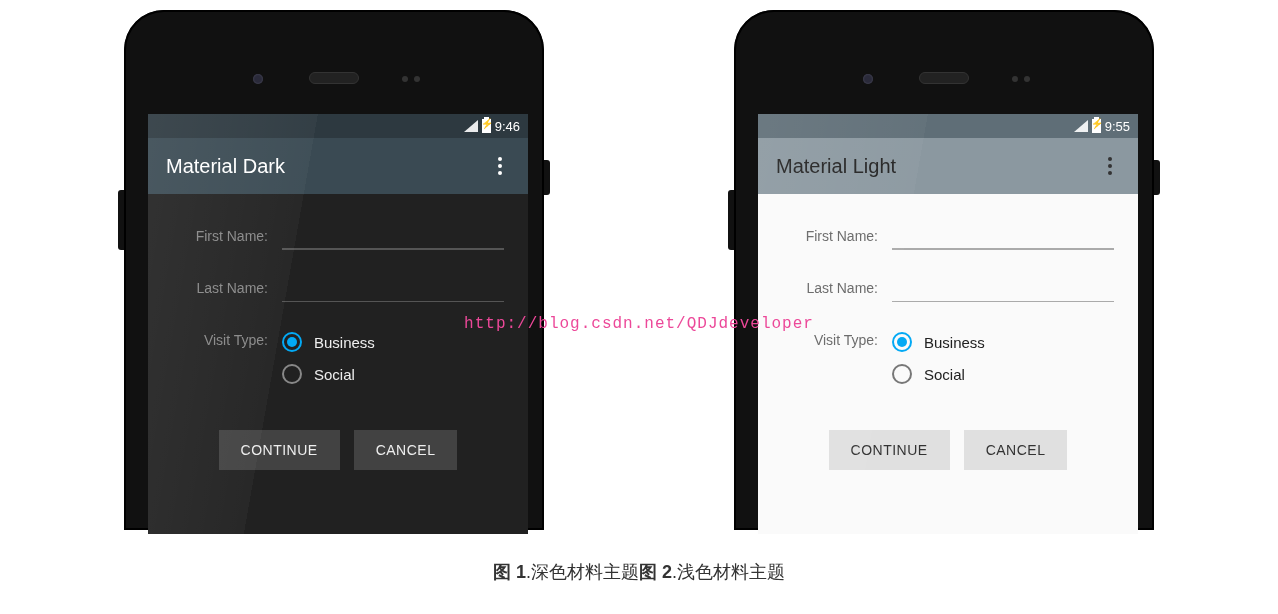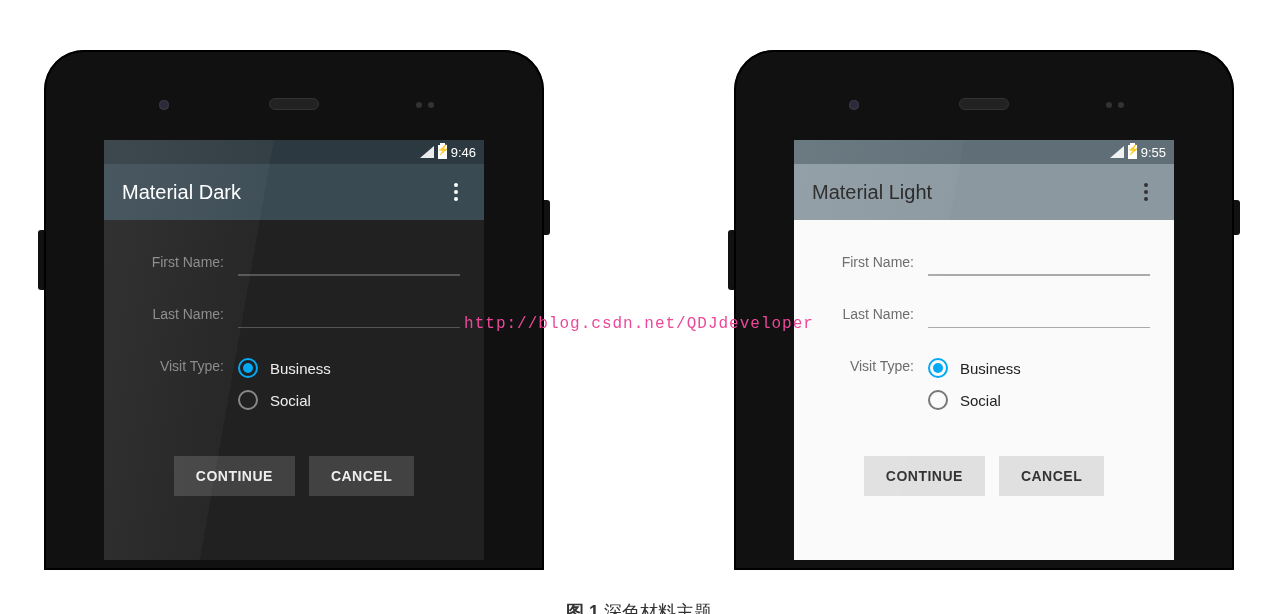--- a/index.html
+++ b/index.html
@@ -10,28 +10,27 @@
       height: 614px;
       position: relative;
     }
     .phones-row {
       display: flex;
       justify-content: center;
       gap: 190px;
       padding-top: 10px;
     }
     .phone {
-      width: 500px;
+      width: 420px;
       height: 520px;
       background: #111;
       border-radius: 40px 40px 0 0;
       position: relative;
-      padding: 10px;
+      padding: 24px;
       box-shadow: inset 0 0 0 2px #000;
-      margin-top: 40px;
     }
     .phone::before {
       content: "";
       position: absolute;
       left: -6px;
       top: 180px;
       width: 6px;
       height: 60px;
       background: #111;
       border-radius: 3px 0 0 3px;
@@ -193,21 +192,21 @@
       gap: 14px;
       justify-content: center;
       margin-top: 40px;
     }
     .mat-button {
       padding: 12px 22px;
       font-size: 14px;
       letter-spacing: 0.5px;
       border: none;
       cursor: pointer;
-      font-weight: 700;
+      font-weight: 400;
     }
     .screen.dark .mat-button { background: #424242; color: #eee; }
     .screen.light .mat-button { background: #e0e0e0; color: #333; }
     .gloss {
       position: absolute;
       top: 0; left: 0;
       width: 55%;
       height: 100%;
       background: linear-gradient(100deg, rgba(255,255,255,0.08) 0%, rgba(255,255,255,0.03) 60%, transparent 60%);
       pointer-events: none;
@@ -350,13 +349,16 @@
   </div>
 
 </div>
 
 <div class="watermark">http://blog.csdn.net/QDJdeveloper</div>
 
 <div class="captions-row">
   <div class="caption">
     <b>图 1</b><span>.深色材料主题</span>
   </div>
+  <div class="caption">
+    <b>图 2</b><span>.浅色材料主题</span>
+  </div>
 </div>
 
 </body></html>

